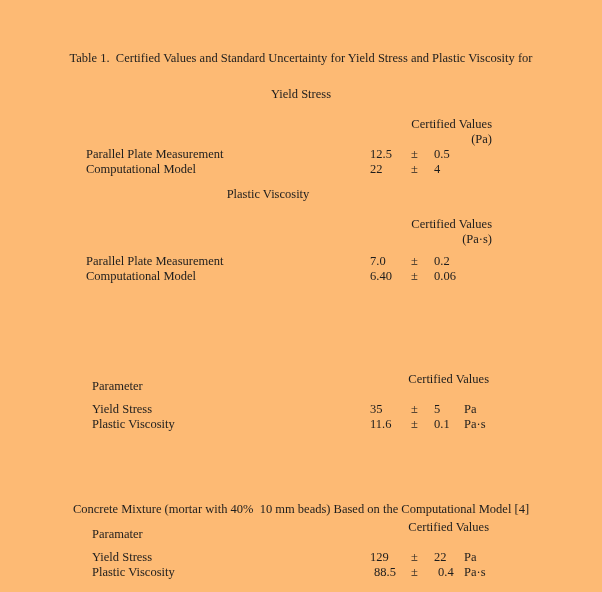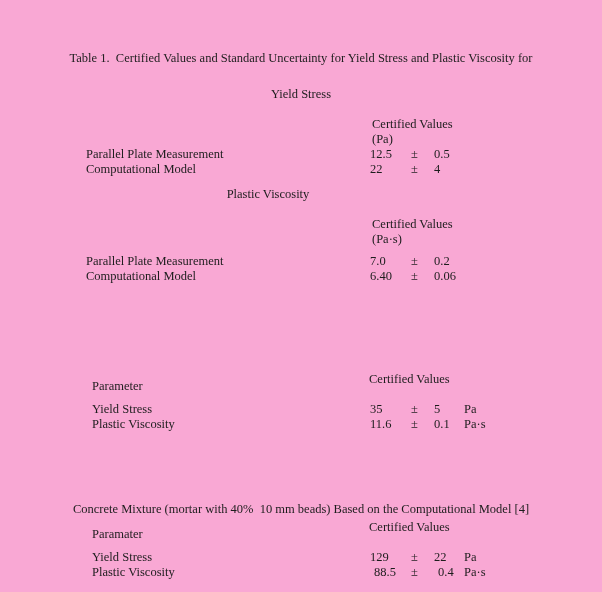--- a/index.html
+++ b/index.html
@@ -1,30 +1,30 @@
 <!DOCTYPE html>
 <html><head>
 <meta charset="utf-8">
 <style>
   html,body{margin:0;padding:0;}
   body{background:#ffffff;}
   .page{
     position:relative;
     width:602px;height:592px;
-    background:#f9a8d4;
+    background:#fdba74;
     color:#1d1d1d;
     font-family:"Liberation Serif","DejaVu Serif",serif;
     font-size:12.5px;line-height:15px;
     overflow:hidden;
   }
   .caption{position:absolute;left:0;width:602px;text-align:center;white-space:pre-wrap;}
   .caption div{white-space:pre-wrap;}
   .section-heading{position:absolute;left:0;width:602px;text-align:center;}
   .shift-left{transform:translateX(-33px);}
-  .colhead-block{position:absolute;width:92px;text-align:left;}
+  .colhead-block{position:absolute;width:92px;text-align:right;margin-left:28px;}
   .colhead-block .line{display:block;}
   .row{position:absolute;left:0;width:480px;height:15px;}
   .lbl{position:absolute;left:86px;white-space:pre;}
   .lbl2{position:absolute;left:92px;white-space:pre;}
   .val{position:absolute;left:370px;white-space:pre;}
   .pm{position:absolute;left:411px;white-space:pre;}
   .unc{position:absolute;left:434px;white-space:pre;}
   .unit{position:absolute;left:464px;white-space:pre;}
   .param-hdr{position:absolute;left:92px;white-space:pre;text-align:right;}
 </style>

